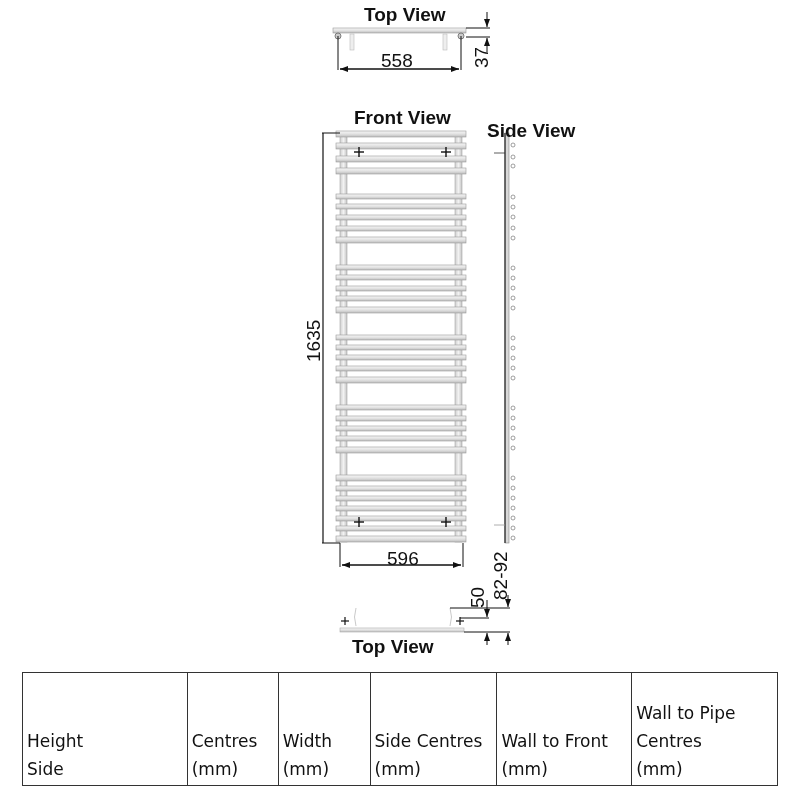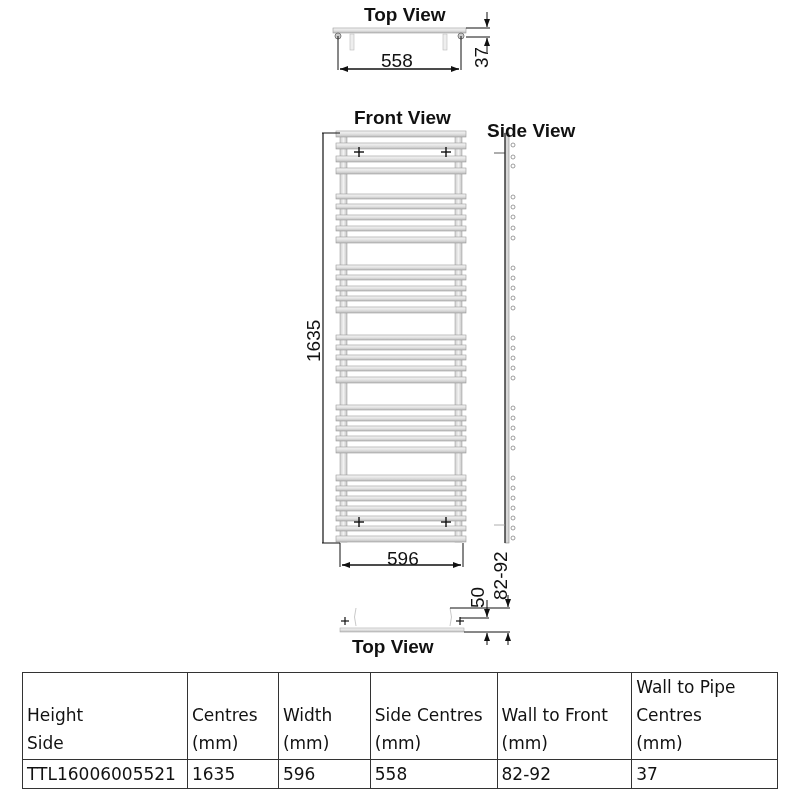--- a/index.html
+++ b/index.html
@@ -232,22 +232,14 @@
     <td>
       <span class="hline">Wall to Front</span>
       <span class="hline">(mm)</span>
     </td>
     <td>
       <span class="hline">Wall to Pipe</span>
       <span class="hline">Centres</span>
       <span class="hline">(mm)</span>
     </td>
   </tr>
-  <tr class="row">
-    <td>TTL16006005521</td>
-    <td>1635</td>
-    <td>596</td>
-    <td>558</td>
-    <td>82-92</td>
-    <td>37</td>
-  </tr>
 </tbody>
   </table>
 
 </body></html>

